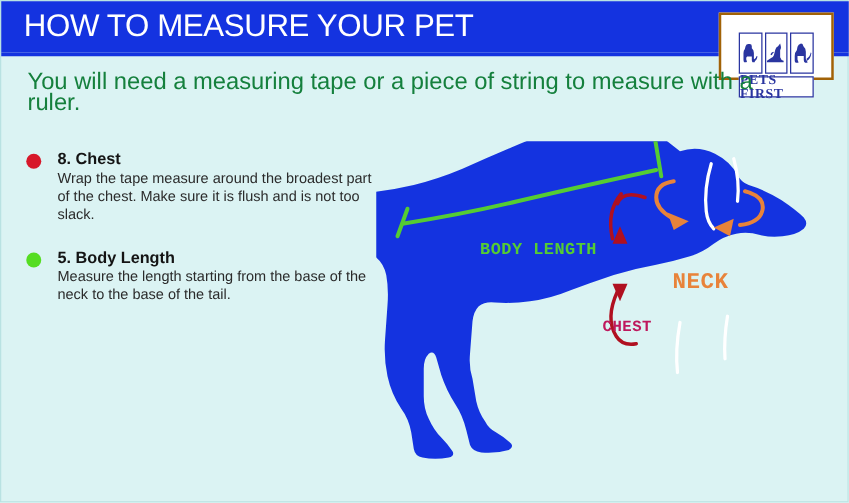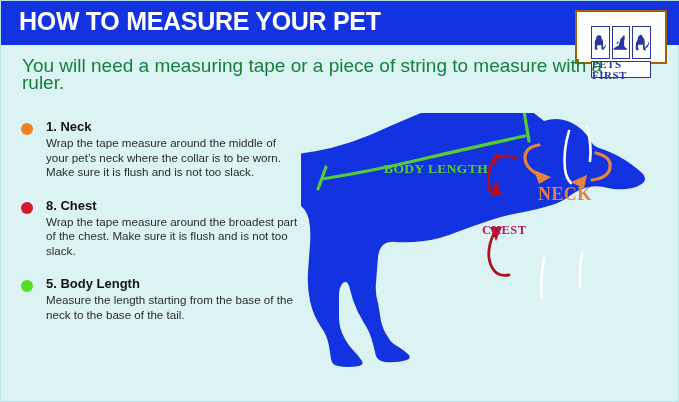--- a/index.html
+++ b/index.html
@@ -23,21 +23,21 @@
     background:#1433e0;
   }
   .header-underline{
     position:absolute;left:0;top:41px;width:679px;height:3px;
     background:#1433e0;
   }
   .header-title{
     position:absolute;left:18px;top:6px;
     color:#ffffff;
     font-size:25px;
-    font-weight:bold;
+    font-weight:normal;
     letter-spacing:-0.3px;
     white-space:nowrap;
     font-family:"Liberation Sans", sans-serif;
   }
 
   
   .logo{
     position:absolute;left:574px;top:9px;
     width:92px;height:54px;
     background:#ffffff;
@@ -93,23 +93,24 @@
 
   
   .dog-wrap{
     position:absolute;left:300px;top:112px;width:379px;height:290px;
   }
   .dog-wrap svg{display:block;width:100%;height:100%;}
 
   .lbl{
     position:absolute;
     font-weight:bold;
-    font-family:Liberation Serif, serif;
+    font-family:Liberation Mono, monospace;
     white-space:nowrap;
     letter-spacing:0.4px;
+    margin-top:32px;
   }
   .lbl-body{ left:383px;top:160px;color:#55cc33;font-size:13.5px; }
   .lbl-neck{ left:537px;top:183px;color:#e8833a;font-size:18px; }
   .lbl-chest{ left:481px;top:222px;color:#be185d;font-size:12.5px; }
 </style>
 </head>
 <body>
 
 <div id="page">
 
@@ -139,25 +140,20 @@
     </div>
     <div class="logo-name">PETS FIRST</div>
   </div>
 
   <div class="intro">
     <div>You will need a measuring tape or a piece of string to measure with a ruler.</div>
   </div>
 
   <div class="steps">
 
-    <div class="step" style="margin-bottom:18px;">
-      <span class="bullet" style="background:#f28022;"></span>
-      <div class="step-title">1. Neck</div>
-      <div class="step-body">Wrap the tape measure around the middle of your pet’s neck where the collar is to be worn. Make sure it is flush and is not too slack.</div>
-    </div>
 
     <div class="step" style="margin-bottom:18px;">
       <span class="bullet" style="background:#d7182a;"></span>
       <div class="step-title">8. Chest</div>
       <div class="step-body">Wrap the tape measure around the broadest part of the chest. Make sure it is flush and is not too slack.</div>
     </div>
 
     <div class="step">
       <span class="bullet" style="background:#55dd22;"></span>
       <div class="step-title">5. Body Length</div>

